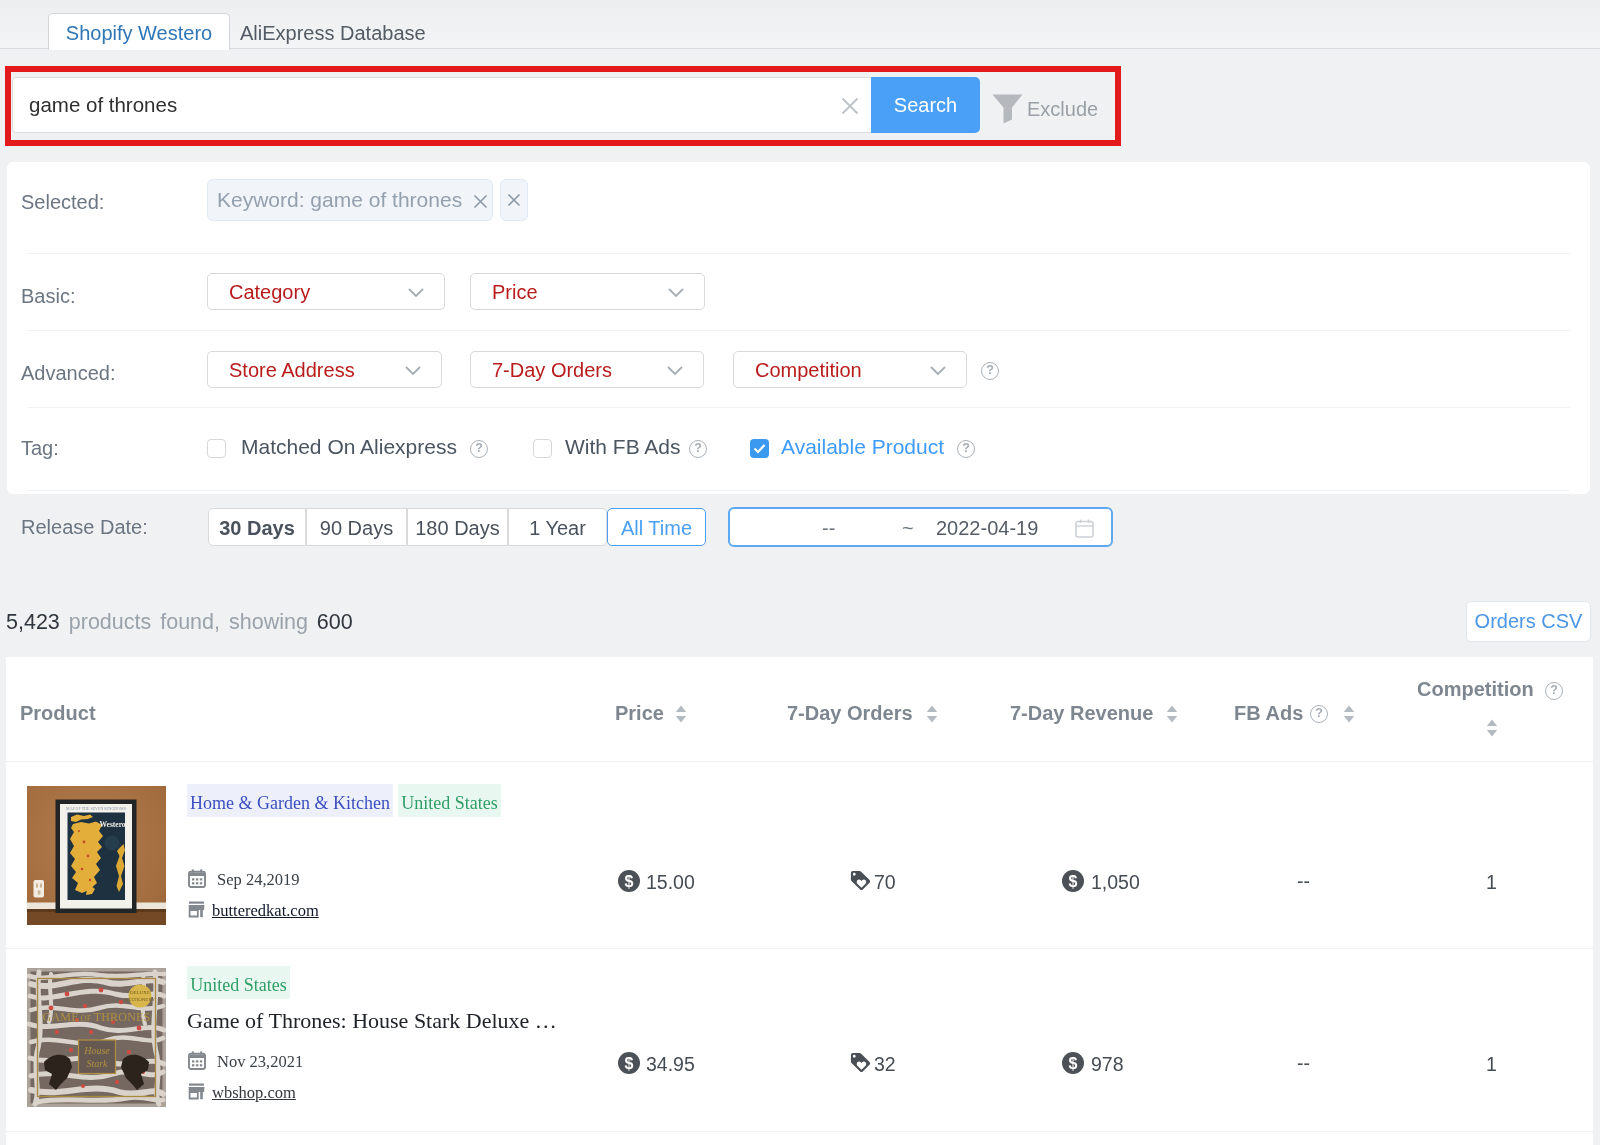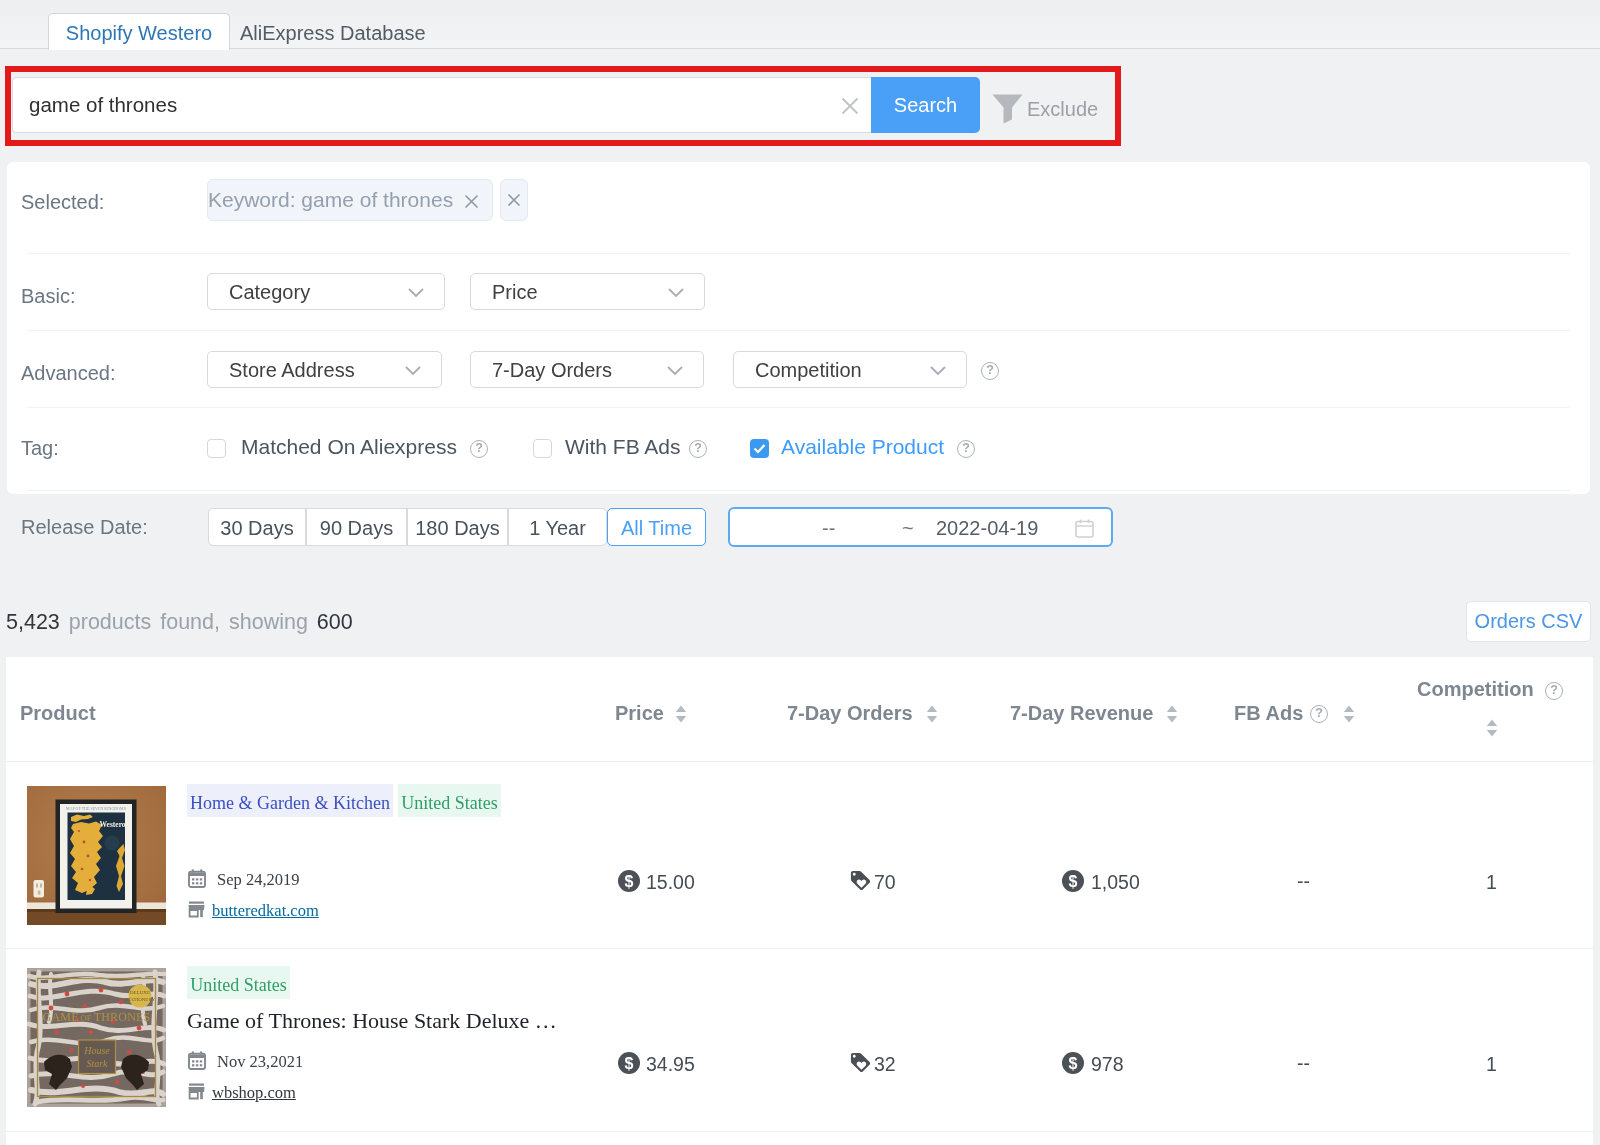--- a/index.html
+++ b/index.html
@@ -16,21 +16,21 @@
   #sinput span{position:absolute;left:16px;top:15px;font-size:20.5px;color:#2f2f2f;}
   #sclear{left:830px;top:25px;width:18px;height:18px;}
   #sbtn{left:860px;top:5px;width:109px;height:56px;background:#4aa0f6;border-radius:0 5px 5px 0;color:#fff;font-size:20px;line-height:56px;text-align:center;}
   #funnel{left:980px;top:21px;}
   #exclude{left:1016px;top:26px;font-size:20px;color:#9aa1a8;}
   
   #panel{left:7px;top:162px;width:1583px;height:332px;background:#fff;border-radius:6px;}
   .plabel{position:absolute;left:14px;font-size:20px;color:#6b7682;}
   .pdiv{position:absolute;left:20px;width:1543px;height:0;border-top:1px solid #f1f2f3;}
   .chip{position:absolute;background:#f1f5fa;border:1px solid #e1e9f2;border-radius:6px;font-size:21px;color:#94a0ae;}
-  .selectbox{position:absolute;height:37px;background:#fff;border:1px solid #d9d9d9;border-radius:5px;font-size:20px;color:#404040;line-height:37px;padding-left:21px;box-sizing:border-box;}
+  .selectbox{position:absolute;height:37px;background:#fff;border:1px solid #d9d9d9;border-radius:5px;font-size:20px;color:#b91c1c;line-height:37px;padding-left:21px;box-sizing:border-box;}
   .selectbox svg{position:absolute;right:20px;top:14px;}
   .qmark{position:absolute;width:18px;height:18px;border:1.4px solid #aab1b8;border-radius:50%;color:#a4abb2;font-size:12.5px;line-height:15px;text-align:center;box-sizing:border-box;font-weight:600;}
   .cb{position:absolute;width:19px;height:19px;border:1px solid #d7d7d7;border-radius:4px;background:#fff;box-sizing:border-box;}
   .cbc{position:absolute;width:19px;height:19px;border-radius:4px;background:#3b99f0;box-sizing:border-box;}
   .cblabel{position:absolute;font-size:21px;color:#4a5560;}
   .rbtn{position:absolute;height:38px;background:#fff;border:1px solid #dadada;font-size:20px;color:#49525c;line-height:38px;text-align:center;box-sizing:border-box;}
   
   #found{left:6px;top:610px;font-size:21.5px;color:#9aa2ab;}
   #found b{color:#30363d;font-weight:400;}
   #exportcsv{left:1466px;top:601px;width:125px;height:41px;background:#fff;border:1px solid #e2e5e9;border-radius:5px;color:#4b96e6;font-size:20px;line-height:39px;text-align:center;box-sizing:border-box;}
@@ -61,21 +61,21 @@
     <div id="sbtn" class="abs">Search</div>
     <div id="funnel" class="abs"><svg width="33" height="32" viewBox="0 0 33 32">
         <path d="M1.5 1.5 H31.5 L21 14.5 V26.5 L12.5 30.5 V14.5 Z" fill="#b5b8bc"></path>
       </svg></div>
     <div id="exclude" class="abs">Exclude</div>
   </div>
 
   <div id="panel" class="abs">
 
     <div class="plabel" style="top:29px;">Selected:</div>
-    <div class="chip" style="left:200px;top:17px;width:286px;height:42px;box-sizing:border-box;line-height:40px;"><span style="">Keyword: game of thrones</span><svg style="margin-left:11px;vertical-align:-2px;" width="15" height="15" viewBox="0 0 15 15">
+    <div class="chip" style="left:200px;top:17px;width:286px;height:42px;box-sizing:border-box;line-height:40px;"><span style="margin-left:9px;">Keyword: game of thrones</span><svg style="margin-left:11px;vertical-align:-2px;" width="15" height="15" viewBox="0 0 15 15">
         <path d="M1.5 1.5 L13.5 13.5 M13.5 1.5 L1.5 13.5" stroke="#8d99a6" stroke-width="1.6"></path>
       </svg></div>
     <div class="chip" style="left:493px;top:17px;width:28px;height:42px;box-sizing:border-box;text-align:center;"><svg style="margin-top:13px;" width="14" height="14" viewBox="0 0 14 14">
         <path d="M1.5 1.5 L12.5 12.5 M12.5 1.5 L1.5 12.5" stroke="#8d99a6" stroke-width="1.6"></path>
       </svg></div>
     <div class="pdiv" style="top:91px;"></div>
 
     <div class="plabel" style="top:123px;">Basic:</div>
     <div class="selectbox" style="left:200px;top:111px;width:238px;">Category<svg width="16" height="10" viewBox="0 0 16 10">
         <path d="M1 1 L8 8 L15 1" stroke="#a6adb5" stroke-width="1.8" fill="none"></path>
@@ -106,21 +106,21 @@
     <div class="cblabel" style="left:558px;top:273px;">With FB Ads</div>
     <div class="qmark" style="left:682px;top:278px;">?</div>
     <div class="cbc" style="left:743px;top:277px;"><svg width="19" height="19" viewBox="0 0 19 19">
         <path d="M4.5 9.5 L8 13 L14.5 6" stroke="#fff" stroke-width="2.2" fill="none"></path>
       </svg></div>
     <div class="cblabel" style="left:774px;top:273px;color:#3d9bfc;">Available Product</div>
     <div class="qmark" style="left:950px;top:278px;">?</div>
     <div class="pdiv" style="top:328px;"></div>
 
     <div class="plabel" style="top:354px;">Release Date:</div>
-    <div class="rbtn" style="left:201px;top:346px;width:98px;border-radius:5px 0 0 5px;">30 Days</div>
+    <div class="rbtn" style="left:201px;top:346px;width:98px;border-radius:5px 0 0 5px;font-weight:bold;">30 Days</div>
     <div class="rbtn" style="left:299px;top:346px;width:101px;">90 Days</div>
     <div class="rbtn" style="left:400px;top:346px;width:101px;">180 Days</div>
     <div class="rbtn" style="left:501px;top:346px;width:99px;border-radius:0 5px 5px 0;">1 Year</div>
     <div class="rbtn" style="left:600px;top:346px;width:99px;border:1px solid #4aa0f5;color:#4aa0f5;border-radius:5px;">All Time</div>
     <div class="rbtn" style="left:721px;top:345px;width:385px;height:40px;border:2px solid #5ea9ef;border-radius:6px;color:#555d66;">
       <span style="position:absolute;left:92px;top:0;color:#6e777f;">--</span>
       <span style="position:absolute;left:172px;top:0;color:#6e777f;">~</span>
       <span style="position:absolute;left:206px;top:0;">2022-04-19</span>
       <svg style="position:absolute;right:17px;top:10px;" width="19" height="19" viewBox="0 0 19 19">
         <rect x="1" y="2.5" width="17" height="15.5" rx="2" fill="none" stroke="#ccd1d6" stroke-width="1.6"></rect>
@@ -213,21 +213,21 @@
           <rect x="11.8" y="13.2" width="2.4" height="2.2"></rect>
         </g>
       </svg></div>
     <div class="pmeta" style="left:211px;top:213px;">Sep 24,2019</div>
     <div class="abs" style="left:182px;top:244px;"><svg width="17" height="17" viewBox="0 0 17 17">
         <rect x="1" y="0.5" width="15" height="2.2" fill="#82888e"></rect>
         <path d="M0.5 4 H16.5 L16 9 H1 Z" fill="#82888e"></path>
         <path d="M1.6 9 H9.8 V15.5 H1.6 Z" fill="none" stroke="#82888e" stroke-width="1.8"></path>
         <rect x="12.2" y="9" width="2.6" height="7.2" fill="#82888e"></rect>
       </svg></div>
-    <div class="pmeta" style="left:206px;top:244px;text-decoration:underline;color:#0369a1;">butteredkat.com</div>
+    <div class="pmeta" style="left:206px;top:244px;text-decoration:underline;color:#0f172a;">butteredkat.com</div>
     <div class="abs" style="left:611.5px;top:213px;"><svg width="22" height="22" viewBox="0 0 22 22">
         <circle cx="11" cy="11" r="11" fill="#4c5157"></circle>
         <text x="11" y="16.5" font-size="16" font-weight="bold" fill="#ffffff" text-anchor="middle" font-family="Liberation Sans">$</text>
       </svg></div>
     <div class="num" style="left:640px;top:214px;">15.00</div>
     <div class="abs" style="left:843px;top:212px;"><svg width="23" height="23" viewBox="0 0 24 24">
         <path fill="#4a4f55" d="M21.41 11.58l-9-9C12.05 2.22 11.55 2 11 2H4c-1.1 0-2 .9-2 2v7c0 .55.22 1.05.59 1.42l9 9c.36.36.86.58 1.41.58.55 0 1.05-.22 1.41-.59l7-7c.37-.36.59-.86.59-1.41 0-.55-.23-1.06-.59-1.42zM5.5 7C4.67 7 4 6.33 4 5.5S4.67 4 5.5 4 7 4.67 7 5.5 6.33 7 5.5 7zm11.77 8.27L13 19.54l-4.27-4.27C8.28 14.81 8 14.19 8 13.5c0-1.38 1.12-2.5 2.5-2.5.69 0 1.32.28 1.77.74l.73.72.73-.73c.45-.45 1.08-.73 1.77-.73 1.38 0 2.5 1.12 2.5 2.5 0 .69-.28 1.32-.73 1.77z"></path>
       </svg></div>
     <div class="num" style="left:868px;top:214px;">70</div>
     <div class="abs" style="left:1055.5px;top:213px;"><svg width="22" height="22" viewBox="0 0 22 22">

